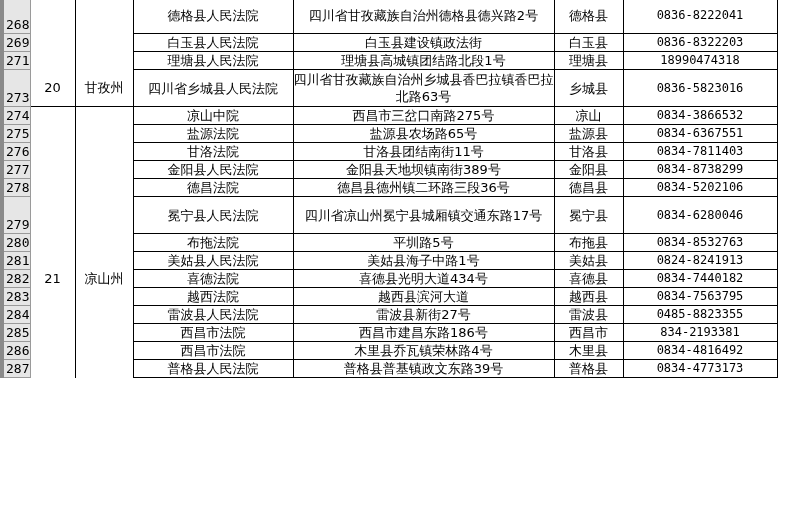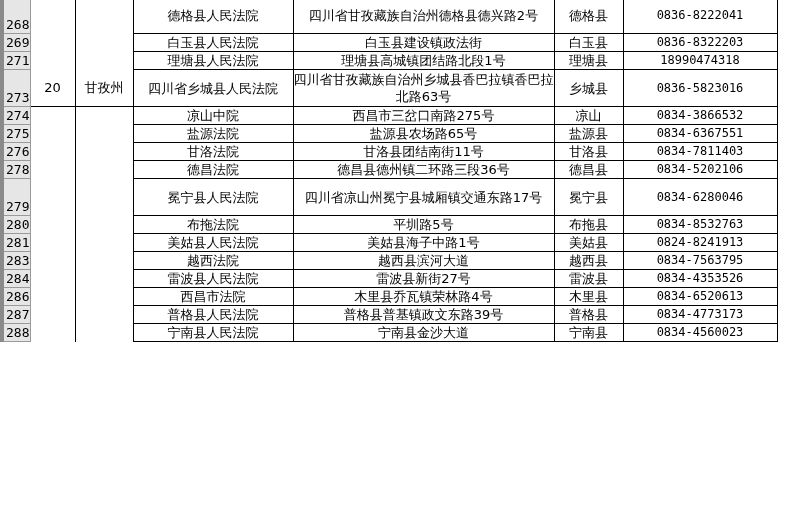--- a/index.html
+++ b/index.html
@@ -93,20 +93,29 @@
         <tr class="short">
           <td class="rh">276</td>
           <td class="merged"></td>
           <td class="merged"></td>
           <td>甘洛法院</td>
           <td class="addr">甘洛县团结南街11号</td>
           <td>甘洛县</td>
           <td class="num">0834-7811403</td>
         </tr>
         <tr class="short">
+          <td class="rh">277</td>
+          <td class="merged"></td>
+          <td class="merged"></td>
+          <td>金阳县人民法院</td>
+          <td class="addr">金阳县天地坝镇南街389号</td>
+          <td>金阳县</td>
+          <td class="num">0834-8738299</td>
+        </tr>
+        <tr class="short">
           <td class="rh">278</td>
           <td class="merged"></td>
           <td class="merged"></td>
           <td>德昌法院</td>
           <td class="addr">德昌县德州镇二环路三段36号</td>
           <td>德昌县</td>
           <td class="num">0834-5202106</td>
         </tr>
         <tr class="tall">
           <td class="rh">279</td>
@@ -129,59 +138,68 @@
         <tr class="short">
           <td class="rh">281</td>
           <td class="merged"></td>
           <td class="merged"></td>
           <td>美姑县人民法院</td>
           <td class="addr">美姑县海子中路1号</td>
           <td>美姑县</td>
           <td class="num">0824-8241913</td>
         </tr>
         <tr class="short">
+          <td class="rh">282</td>
+          <td class="merged">21</td>
+          <td class="merged">凉山州</td>
+          <td>喜德法院</td>
+          <td class="addr">喜德县光明大道434号</td>
+          <td>喜德县</td>
+          <td class="num">0834-7440182</td>
+        </tr>
+        <tr class="short">
           <td class="rh">283</td>
           <td class="merged"></td>
           <td class="merged"></td>
           <td>越西法院</td>
           <td class="addr">越西县滨河大道</td>
           <td>越西县</td>
           <td class="num">0834-7563795</td>
         </tr>
         <tr class="short">
           <td class="rh">284</td>
           <td class="merged"></td>
           <td class="merged"></td>
           <td>雷波县人民法院</td>
           <td class="addr">雷波县新街27号</td>
           <td>雷波县</td>
-          <td class="num">0834-4353526</td>
+          <td class="num">0485-8823355</td>
+        </tr>
+        <tr class="short">
+          <td class="rh">285</td>
+          <td class="merged"></td>
+          <td class="merged"></td>
+          <td>西昌市法院</td>
+          <td class="addr">西昌市建昌东路186号</td>
+          <td>西昌市</td>
+          <td class="num">834-2193381</td>
         </tr>
         <tr class="short">
           <td class="rh">286</td>
           <td class="merged"></td>
           <td class="merged"></td>
           <td>西昌市法院</td>
           <td class="addr">木里县乔瓦镇荣林路4号</td>
           <td>木里县</td>
-          <td class="num">0834-6520613</td>
+          <td class="num">0834-4816492</td>
         </tr>
         <tr class="short">
           <td class="rh">287</td>
           <td class="merged"></td>
           <td class="merged"></td>
           <td>普格县人民法院</td>
           <td class="addr">普格县普基镇政文东路39号</td>
           <td>普格县</td>
           <td class="num">0834-4773173</td>
-        </tr>
-        <tr class="short">
-          <td class="rh">288</td>
-          <td class="merged"></td>
-          <td class="merged"></td>
-          <td>宁南县人民法院</td>
-          <td class="addr">宁南县金沙大道</td>
-          <td>宁南县</td>
-          <td class="num">0834-4560023</td>
         </tr>
       </tbody>
   </table>
 </div>
 
 </body></html>

